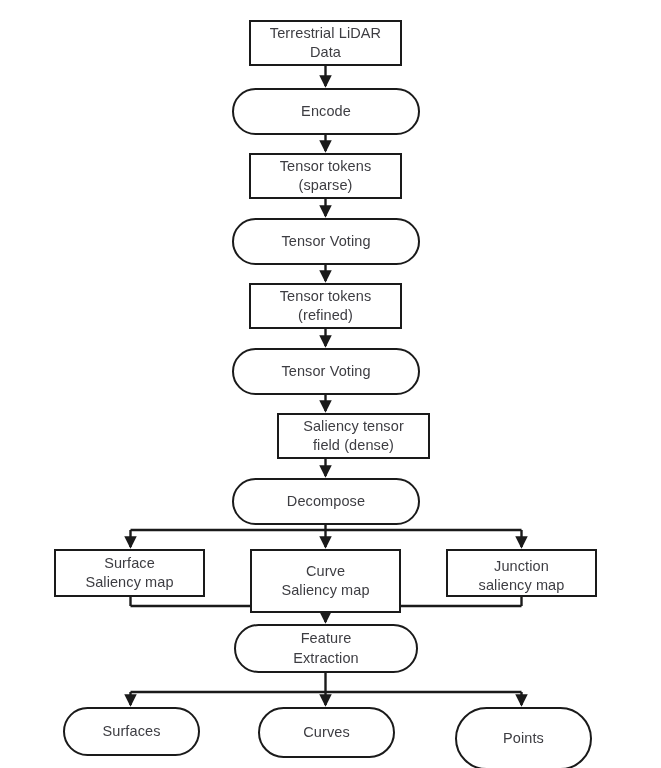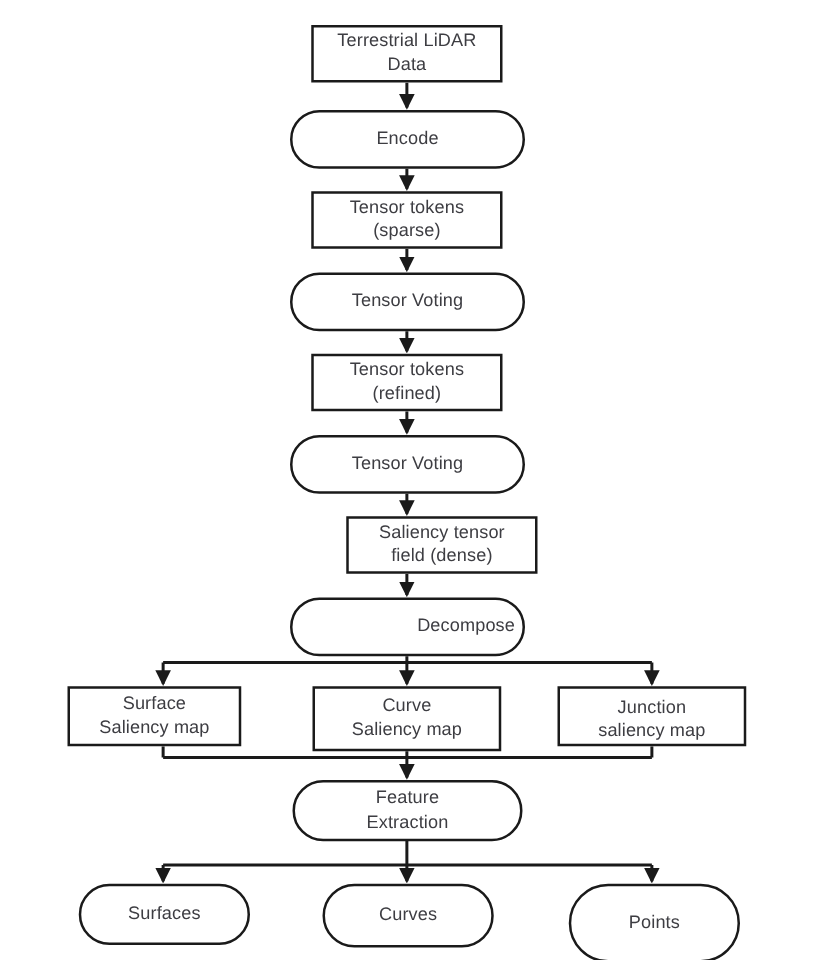--- a/index.html
+++ b/index.html
@@ -121,30 +121,30 @@
 
   <div class="node pill" style="left:232px;top:348px;width:188px;height:47px;">
     <span class="label">Tensor Voting</span>
   </div>
 
   <div class="node rect" style="left:249px;top:413px;width:153px;height:46px;margin-left:28px;">
     <span class="label">Saliency tensor
 field (dense)</span>
   </div>
 
-  <div class="node pill" style="left:232px;top:478px;width:188px;height:47px;justify-content:flex-end;">
+  <div class="node pill" style="left:232px;top:478px;width:188px;height:47px;">
     <span class="label">Decompose</span>
   </div>
 
-  <div class="node rect" style="left:54px;top:549px;width:139px;height:48px;">
+  <div class="node rect" style="left:54px;top:549px;width:151px;height:48px;">
     <span class="label">Surface
 Saliency map</span>
   </div>
 
-  <div class="node rect" style="left:250px;top:549px;width:151px;height:52px;">
+  <div class="node rect" style="left:250px;top:549px;width:151px;height:64px;">
     <span class="label">Curve
 Saliency map</span>
   </div>
 
   <div class="node rect" style="left:446px;top:549px;width:151px;height:48px;align-items:flex-end;">
     <span class="label">Junction
 saliency map</span>
   </div>
 
   <div class="node pill" style="left:234px;top:624px;width:184px;height:49px;">

